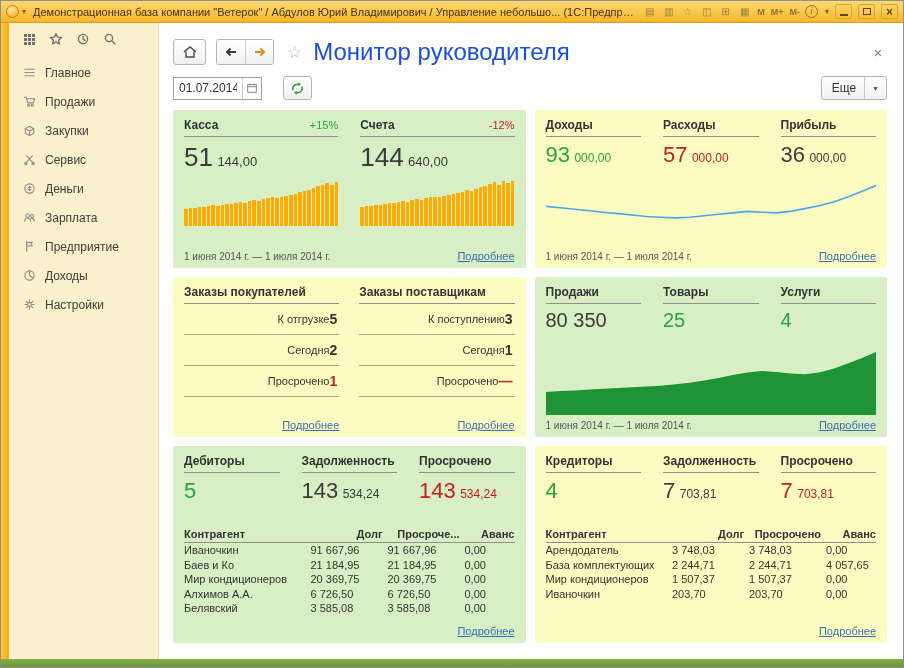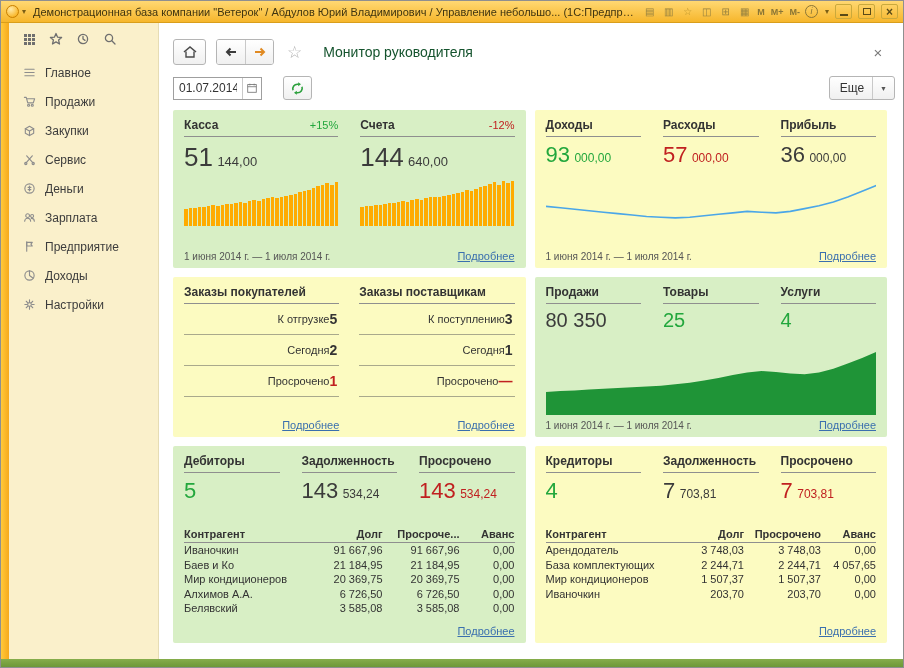--- a/index.html
+++ b/index.html
@@ -50,24 +50,24 @@
 
   .toolbar{display:flex;align-items:center;margin:14px 16px 0 14px;height:30px}
   .btn{border:1px solid #b5b5b5;border-radius:3px;background:linear-gradient(#ffffff,#f0f0f0);
     display:flex;align-items:center;justify-content:center;cursor:pointer}
   .home-btn{width:33px;height:26px}
   .nav-group{display:flex;margin-left:10px;border:1px solid #b5b5b5;border-radius:3px;overflow:hidden}
   .nav-btn{width:28px;height:24px;display:flex;align-items:center;justify-content:center;
     background:linear-gradient(#fff,#f0f0f0);cursor:pointer}
   .nav-btn + .nav-btn{border-left:1px solid #c9c9c9}
   .fav-star{margin-left:13px;font-size:17px;color:#b3b3b3;cursor:pointer}
-  .page-title{margin-left:21px;font-size:14px;color:#14532d;white-space:nowrap}
+  .page-title{margin-left:11px;font-size:24px;color:#1d4ed8;white-space:nowrap}
   .page-close{margin-left:auto;font-size:15px;color:#7a7a7a;width:18px;text-align:center;cursor:pointer}
 
-  .filters{display:flex;align-items:center;margin:9px 8px 0 14px;height:24px}
+  .filters{display:flex;align-items:center;margin:9px 16px 0 14px;height:24px}
   .input-wrap{display:flex;align-items:center;height:23px;border:1px solid #9f9f9f;background:#fff}
   .input-wrap input{border:none;outline:none;font-family:"Liberation Sans",sans-serif;
     font-size:12px;color:#333;padding:0 5px;height:19px}
   .date-input{width:68px}
   .org-input{width:192px}
   .mini-btn{width:19px;height:21px;border-left:1px solid #c9c9c9;display:flex;align-items:center;
     justify-content:center;color:#777;font-size:11px;background:#fff;cursor:pointer}
   .gap14{width:14px;flex:none}
   .refresh-btn{width:29px;height:24px;margin-left:7px}
   .more-btn{margin-left:auto;height:24px;padding:0 0 0 10px;font-size:12px;color:#333;
@@ -116,21 +116,21 @@
   .o-val{font-size:14px;font-weight:bold;color:#333;padding-right:2px}
 
   
   .tbl{margin-top:24px;font-size:11px;color:#333}
   .tbl-head{display:grid;grid-template-columns:1fr 72px 72px 50px;gap:5px;font-weight:bold;
     border-bottom:1px solid #8f8f8f;padding-bottom:2px}
   .tbl-head .th-num{text-align:right;white-space:nowrap;overflow:hidden}
   .t-row{display:grid;grid-template-columns:1fr 72px 72px 50px;gap:5px;line-height:14.5px}
   .t-cell{white-space:nowrap;overflow:hidden}
   .t-cell.c0{text-overflow:ellipsis}
-  .t-cell.c1,.t-cell.c2,.t-cell.c3{text-align:right}
+  .t-cell.c1,.t-cell.c2,.t-cell.c3{text-align:left}
 </style>
 </head>
 <body>
 
 <div class="window">
 
   <div class="titlebar">
     <span class="app-icon"></span>
     <span class="tb-chevron">▾</span>
     <span class="tb-title">Демонстрационная база компании "Ветерок" / Абдулов Юрий Владимирович / Управление небольшо...  (1С:Предприятие)</span>

